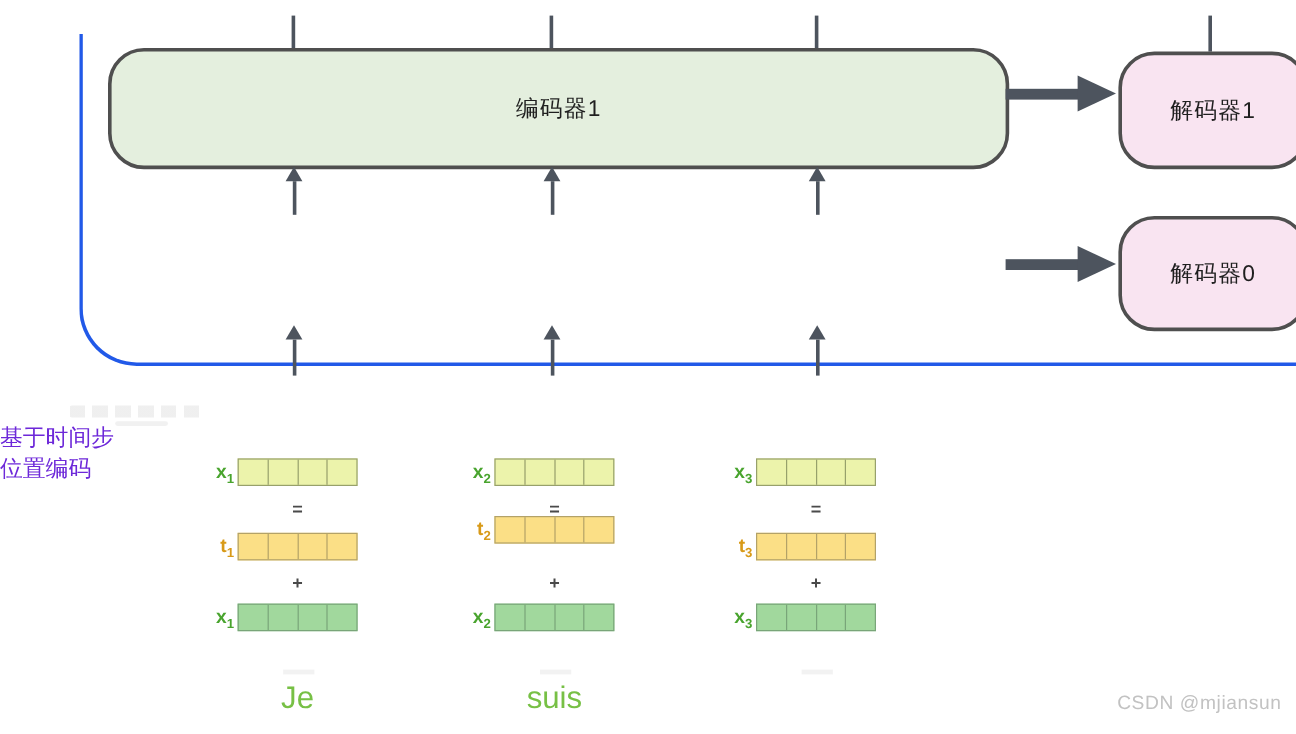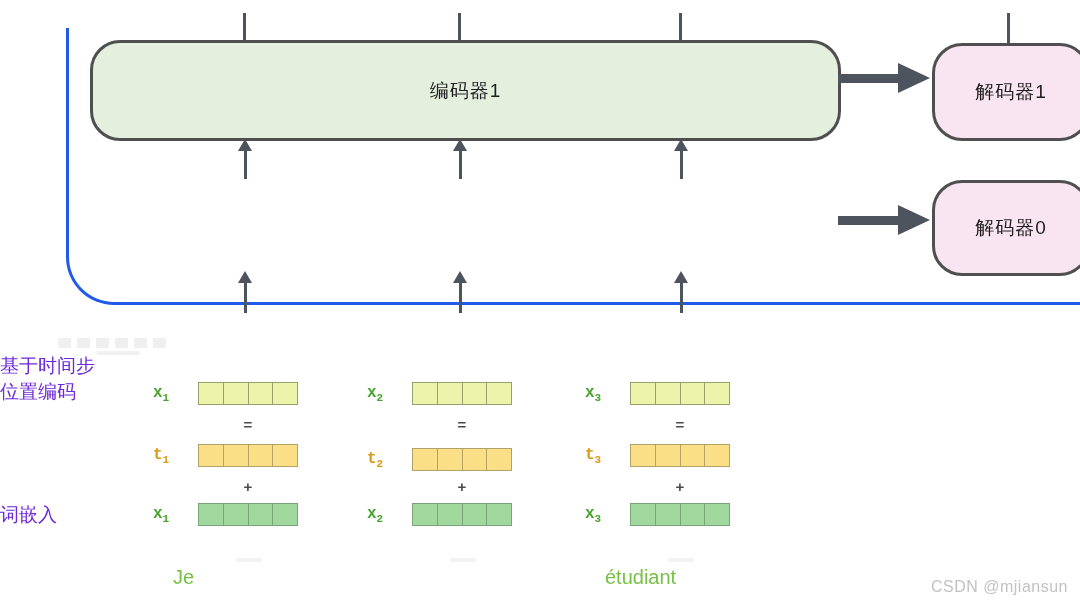--- a/index.html
+++ b/index.html
@@ -40,35 +40,35 @@
   
   .side-label{position:absolute;left:0;text-align:left;color:#6d28d9;font-size:19px;}
   .side-label .ln{display:block;line-height:26px;}
   
   .ghost-bar{position:absolute;background:repeating-linear-gradient(90deg,var(--ghost,#e5e5e5) 0 13px,transparent 13px 19px);
     opacity:.6;border-radius:2px;}
   .ghost-dot{position:absolute;background:var(--ghost,#e5e5e5);opacity:.55;border-radius:2px;}
   
   .ecol{position:absolute;top:378px;width:170px;height:236px;}
   .ecol .row{position:absolute;height:23px;}
-  .ecol .lab{position:absolute;left:0;width:42px;font-size:16px;font-weight:bold;line-height:23px;font-family:Liberation Mono, monospace;}
+  .ecol .lab{position:absolute;left:0;width:42px;text-align:right;font-size:16px;font-weight:bold;line-height:23px;}
   .ecol .lab sub{font-size:11px;}
   .x-lab{color:var(--x-label,#49a42e);}
   .t-lab{color:var(--t-label,#d89a18);}
   .bar{position:absolute;left:45px;width:100px;height:23px;display:flex;box-sizing:border-box;}
   .bar .cell{flex:1;border-right-width:1.5px;border-right-style:solid;}
   .bar .cell:last-child{border-right:none;}
   .bar-time{border:1.5px solid var(--time-cell-border,#97a06b);background:var(--time-cell-fill,#ecf3ab);}
   .bar-time .cell{border-right-color:var(--time-cell-border,#97a06b);}
   .bar-pos{border:1.5px solid var(--pos-cell-border,#b3a268);background:var(--pos-cell-fill,#fbdf86);}
   .bar-pos .cell{border-right-color:var(--pos-cell-border,#b3a268);}
   .bar-word{border:1.5px solid var(--word-cell-border,#79a579);background:var(--word-cell-fill,#a1d89d);}
   .bar-word .cell{border-right-color:var(--word-cell-border,#79a579);}
   .op{position:absolute;left:45px;width:100px;text-align:center;font-size:15px;font-weight:bold;color:#4a4a4a;}
-  .word{position:absolute;left:20px;width:150px;font-size:20px;color:var(--word-green,#77c045);}
+  .word{position:absolute;left:20px;width:150px;text-align:center;font-size:26px;color:var(--word-green,#77c045);}
   .word-ghost{position:absolute;left:83px;width:26px;height:4px;background:var(--ghost,#e5e5e5);opacity:.5;}
   .watermark{position:absolute;right:12px;top:578px;font-size:16px;color:var(--watermark,#c2c2c2);letter-spacing:.5px;}
 </style>
 </head>
 <body>
 
 <div class="stage">
 
   <div class="blue-line"></div>
 
@@ -119,21 +119,20 @@
   <div class="fat-shaft" style="left:838px;top:216px;width:62px;"></div>
   <div class="fat-head" style="left:898px;top:205px;"></div>
 
   <div class="ghost-bar" style="left:58px;top:338px;width:112px;height:10px;"></div>
   <div class="ghost-dot" style="left:96px;top:351px;width:44px;height:4px;"></div>
 
   <div class="side-label" style="width:148px;top:353px;">
     <span class="ln">基于时间步</span>
     <span class="ln">位置编码</span>
   </div>
-  <div class="side-label" style="width:148px;top:503px;line-height:23px;">词嵌入</div>
 
   <div class="ecol" style="left:153px;">
     <div class="row" style="top:4px;left:0;right:0;">
       <span class="lab x-lab"><span>x</span><sub>1</sub></span>
       <div class="bar bar-time">
         <div class="cell"></div>
           <div class="cell"></div>
           <div class="cell"></div>
           <div class="cell"></div>
       </div>
@@ -166,40 +165,41 @@
     <div class="row" style="top:4px;left:0;right:0;">
       <span class="lab x-lab"><span>x</span><sub>2</sub></span>
       <div class="bar bar-time">
         <div class="cell"></div>
           <div class="cell"></div>
           <div class="cell"></div>
           <div class="cell"></div>
       </div>
     </div>
     <div class="op" style="top:38px;">=</div>
-    <div class="row" style="top:70px;left:0;right:0;">
+    <div class="row" style="top:52px;left:0;right:0;">
       <span class="lab t-lab"><span>t</span><sub>2</sub></span>
       <div class="bar bar-pos">
         <div class="cell"></div>
           <div class="cell"></div>
           <div class="cell"></div>
           <div class="cell"></div>
       </div>
     </div>
     <div class="op" style="top:100px;">+</div>
     <div class="row" style="top:125px;left:0;right:0;">
       <span class="lab x-lab"><span>x</span><sub>2</sub></span>
       <div class="bar bar-word">
         <div class="cell"></div>
           <div class="cell"></div>
           <div class="cell"></div>
           <div class="cell"></div>
       </div>
     </div>
     <div class="word-ghost" style="top:180px;"></div>
+    <div class="word" style="top:188px;">suis</div>
   </div>
 
   <div class="ecol" style="left:585px;">
     <div class="row" style="top:4px;left:0;right:0;">
       <span class="lab x-lab"><span>x</span><sub>3</sub></span>
       <div class="bar bar-time">
         <div class="cell"></div>
           <div class="cell"></div>
           <div class="cell"></div>
           <div class="cell"></div>
@@ -219,18 +219,17 @@
     <div class="row" style="top:125px;left:0;right:0;">
       <span class="lab x-lab"><span>x</span><sub>3</sub></span>
       <div class="bar bar-word">
         <div class="cell"></div>
           <div class="cell"></div>
           <div class="cell"></div>
           <div class="cell"></div>
       </div>
     </div>
     <div class="word-ghost" style="top:180px;"></div>
-    <div class="word" style="top:188px;">étudiant</div>
   </div>
 
   <div class="watermark">CSDN @mjiansun</div>
 
 </div>
 
 </body></html>

